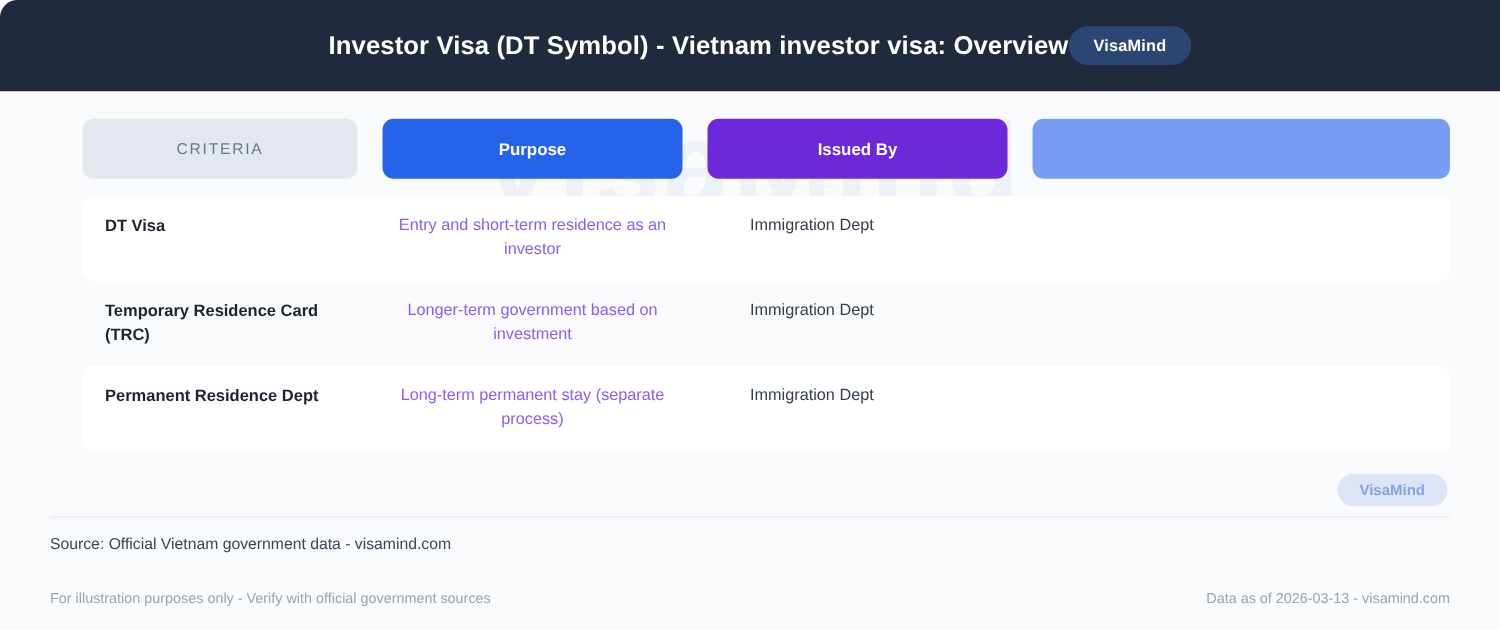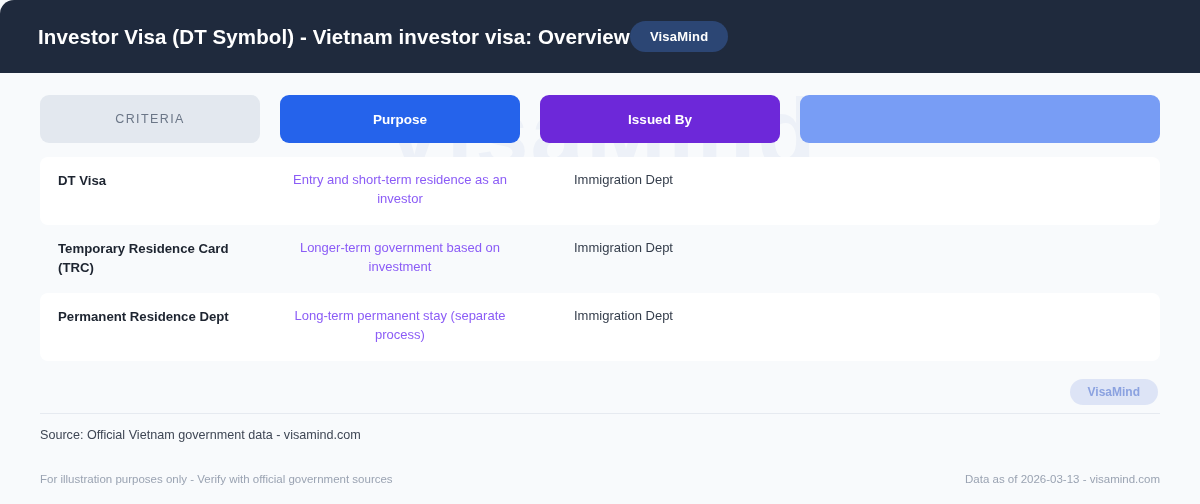--- a/index.html
+++ b/index.html
@@ -46,21 +46,21 @@
   
   .titlebar {
     position: relative;
     z-index: 3;
     height: 73px;
     background: #1f2a3d;
     border-top-left-radius: 14px;
     border-top-right-radius: 0px;
     display: flex;
     align-items: center;
-    justify-content: flex-start;
+    justify-content: center;
     padding: 0 22px 0 38px;
     box-sizing: border-box;
   }
   .title {
     color: #ffffff;
     font-size: 20.5px;
     font-weight: bold;
     letter-spacing: 0.1px;
     white-space: nowrap;
   }
@@ -73,20 +73,21 @@
     padding: 8px 20px;
     letter-spacing: 0.2px;
   }
 
   
   .content {
     position: relative;
     z-index: 2;
     padding: 22px 40px 0 40px;
     box-sizing: border-box;
+    margin-left: 26px;
   }
 
   .col-headers {
     display: flex;
     gap: 20px;
     margin-bottom: 14px;
   }
   .col-head {
     height: 48px;
     border-radius: 9px;

